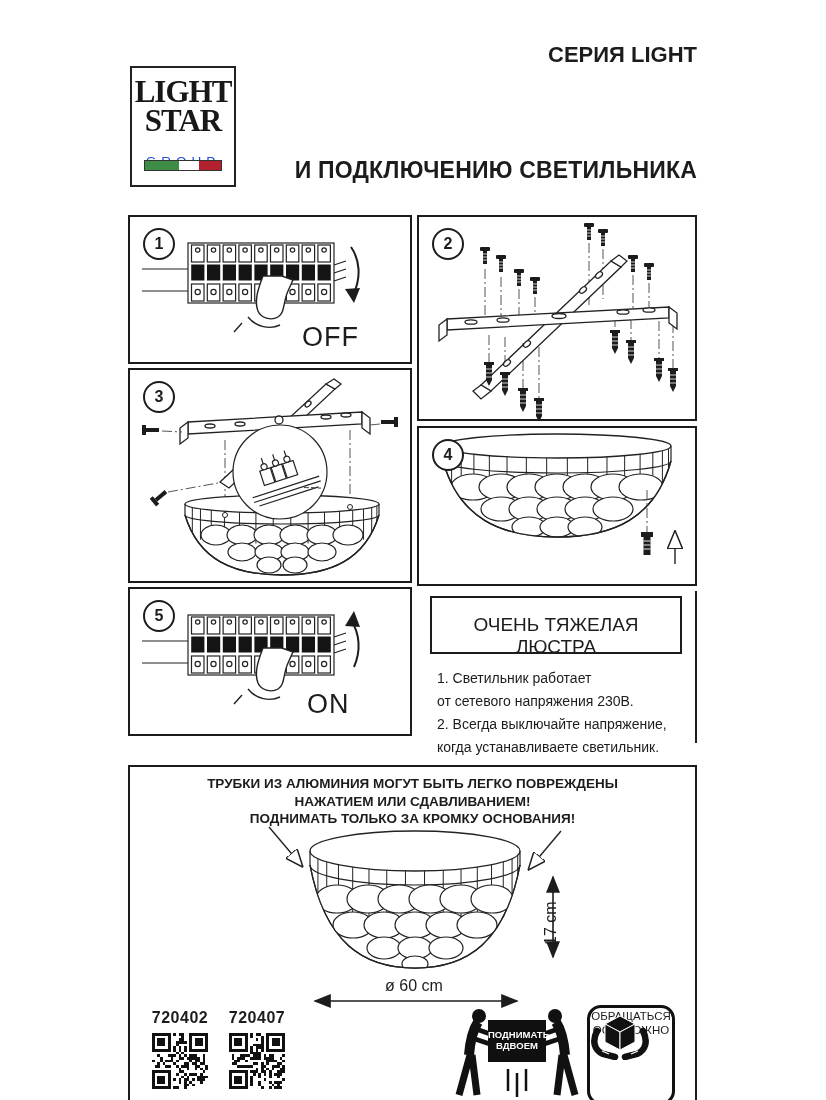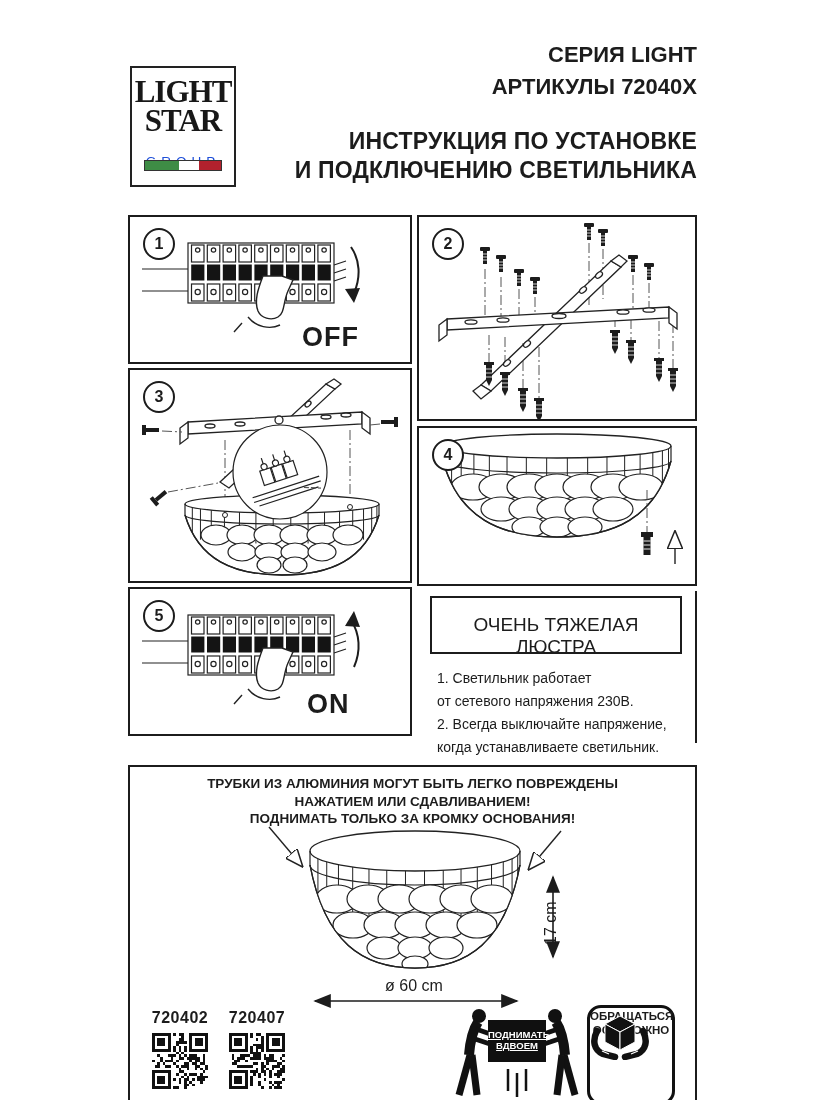--- a/index.html
+++ b/index.html
@@ -5,21 +5,21 @@
   :root{ --ink:#1c1c1c; --flag-green:#3e8c45; --flag-red:#b2212d; }
   html,body{margin:0;padding:0;background:#fff;}
   .page{position:relative;width:826px;height:1100px;background:#fff;overflow:hidden;
         font-family:"Liberation Sans",sans-serif;color:var(--ink);}
   .abs{position:absolute;}
   .panel{position:absolute;border:2px solid var(--ink);background:#fff;box-sizing:border-box;}
   .panel svg{position:absolute;left:0;top:0;}
   .step-circle{position:absolute;left:13px;top:11px;width:28px;height:28px;border:2px solid var(--ink);
         border-radius:50%;display:flex;align-items:center;justify-content:center;
         font-weight:700;font-size:16px;background:#fff;z-index:3;}
-  .switch-label{position:absolute;font-size:27px;font-weight:700;letter-spacing:1px;z-index:3;}
+  .switch-label{position:absolute;font-size:27px;font-weight:400;letter-spacing:1px;z-index:3;}
   
   .logo-box{position:absolute;left:130px;top:66px;width:106px;height:121px;border:2px solid #222;
         box-sizing:border-box;text-align:center;}
   .logo-word{font-family:"Liberation Serif",serif;font-weight:700;font-size:31px;line-height:.95;
         letter-spacing:-1px;color:#181818;}
   .logo-group{font-size:13.5px;letter-spacing:5px;color:#1d4ed8;margin-top:18px;}
   .logo-flag{position:absolute;left:12px;right:12px;bottom:14px;height:9px;border:1px solid #333;
         display:flex;}
   .logo-flag .g{flex:0 0 45%;background:var(--flag-green);}
   .logo-flag .w{flex:0 0 26%;background:#fff;}
@@ -39,24 +39,24 @@
         font-size:13.5px;line-height:17.5px;}
   .dim-d{position:absolute;left:284px;top:210px;transform:translateX(-50%);font-size:16px;}
   .dim-h{position:absolute;left:412px;top:178px;transform:rotate(-90deg);transform-origin:left top;
         font-size:16px;white-space:nowrap;}
   .art{position:absolute;top:242px;width:64px;text-align:center;font-weight:700;font-size:16px;letter-spacing:.5px;}
   .qr{position:absolute;top:266px;width:56px;height:56px;}
   .qr svg{width:100%;height:100%;}
   
   .lift{position:absolute;left:322px;top:238px;width:130px;height:98px;}
   .lift-box{position:absolute;left:36px;top:15px;width:58px;height:42px;background:#101010;color:#fff;
-        text-align:center;font-weight:700;font-size:9.5px;line-height:11px;box-sizing:border-box;padding-top:9px;text-decoration:underline;}
+        text-align:center;font-weight:700;font-size:9.5px;line-height:11px;box-sizing:border-box;padding-top:9px;}
   .care{position:absolute;left:457px;top:238px;width:88px;height:100px;border:3px solid #111;
         border-radius:14px;box-sizing:border-box;text-align:center;}
-  .care-txt{font-weight:700;font-size:11.5px;line-height:14px;margin-top:1px;}
+  .care-txt{font-weight:400;font-size:11.5px;line-height:14px;margin-top:1px;}
 </style>
 </head>
 <body>
 
 <svg width="0" height="0" style="position:absolute">
   <defs>
     <marker id="mOpen" viewBox="0 0 12 10" markerWidth="13" markerHeight="11" refX="11" refY="5" orient="auto">
       <path d="M0,0 L12,5 L0,10 Z" fill="#fff" stroke="#222" stroke-width="1"></path>
     </marker>
     <marker id="mDim" viewBox="0 0 10 8" markerWidth="11" markerHeight="9" refX="9" refY="4" orient="auto-start-reverse">
@@ -71,22 +71,20 @@
     <div class="logo-word" style="margin-top:9px">LIGHT</div>
     <div class="logo-word">STAR</div>
     <div class="logo-group">GROUP</div>
     <div class="logo-flag">
       <span class="g"></span>
         <span class="w"></span>
         <span class="r"></span>
     </div>
   </div>
   <div class="hdr-line hdr-small" style="top:42px">СЕРИЯ LIGHT</div>
-  <div class="hdr-line hdr-small" style="top:74px">АРТИКУЛЫ 72040X</div>
-  <div class="hdr-line hdr-big" style="top:128px">ИНСТРУКЦИЯ ПО УСТАНОВКЕ</div>
   <div class="hdr-line hdr-big" style="top:157px">И ПОДКЛЮЧЕНИЮ СВЕТИЛЬНИКА</div>
 
   <div class="panel" style="left:128px;top:215px;width:284px;height:149px">
     <div class="step-circle">1</div>
     <svg id="brk1" viewBox="0 0 280 145" width="280" height="145">
         <g stroke="#222" stroke-width="1.2" fill="none">
           <path d="M12,52 H58 M12,74 H58"></path>
           <path d="M204,48 l12,-4 M204,56 l12,-4 M204,64 l12,-4"></path>
           <rect x="58" y="26" width="146" height="60"></rect>
           <rect x="61.5" y="28" width="12.5" height="17"></rect>

